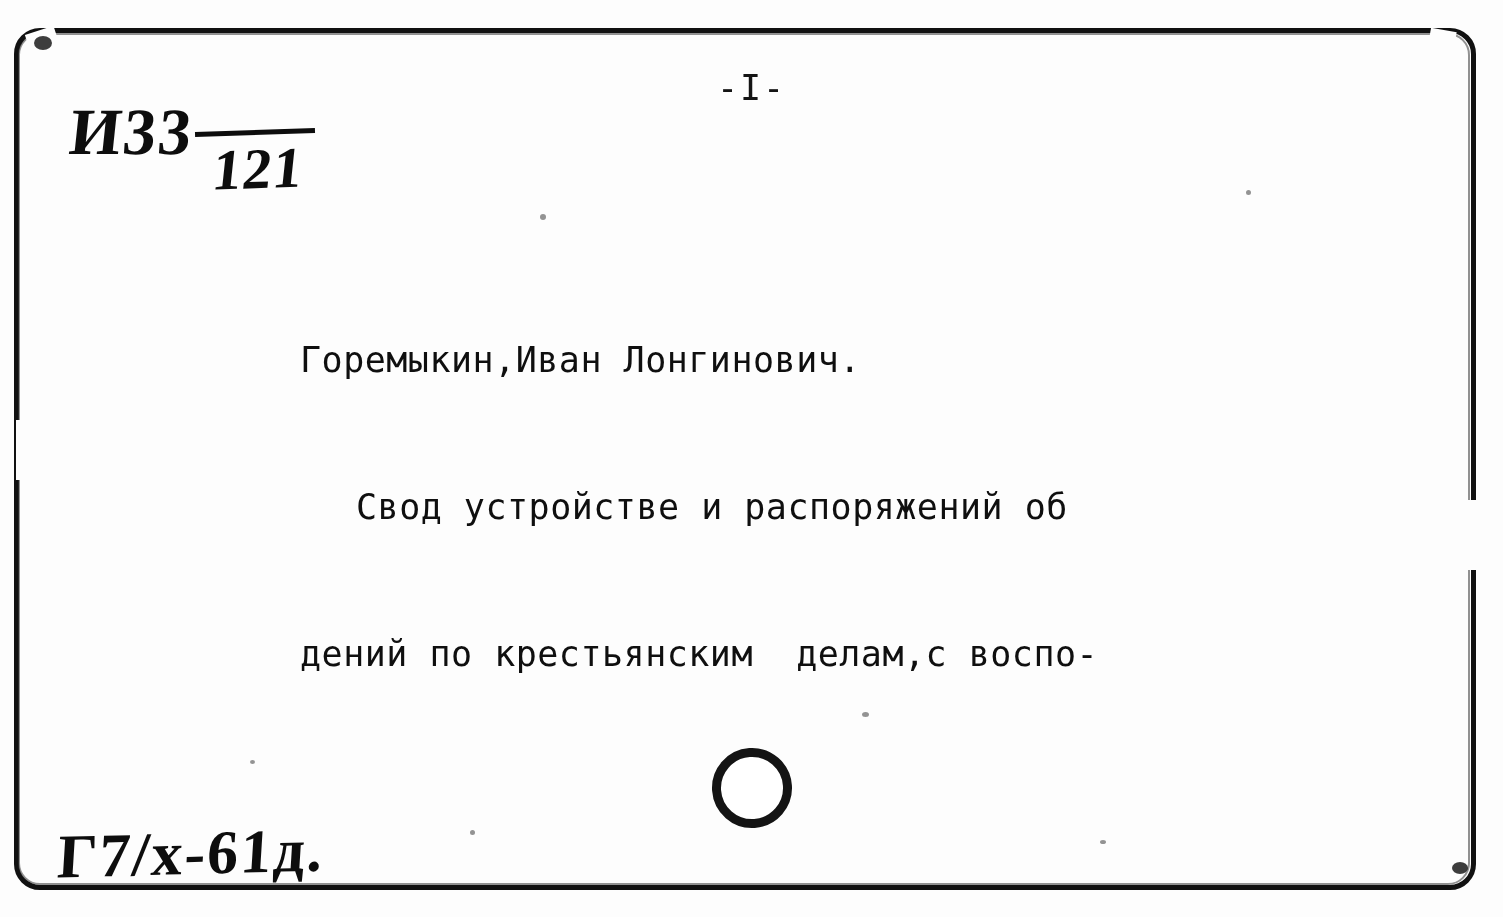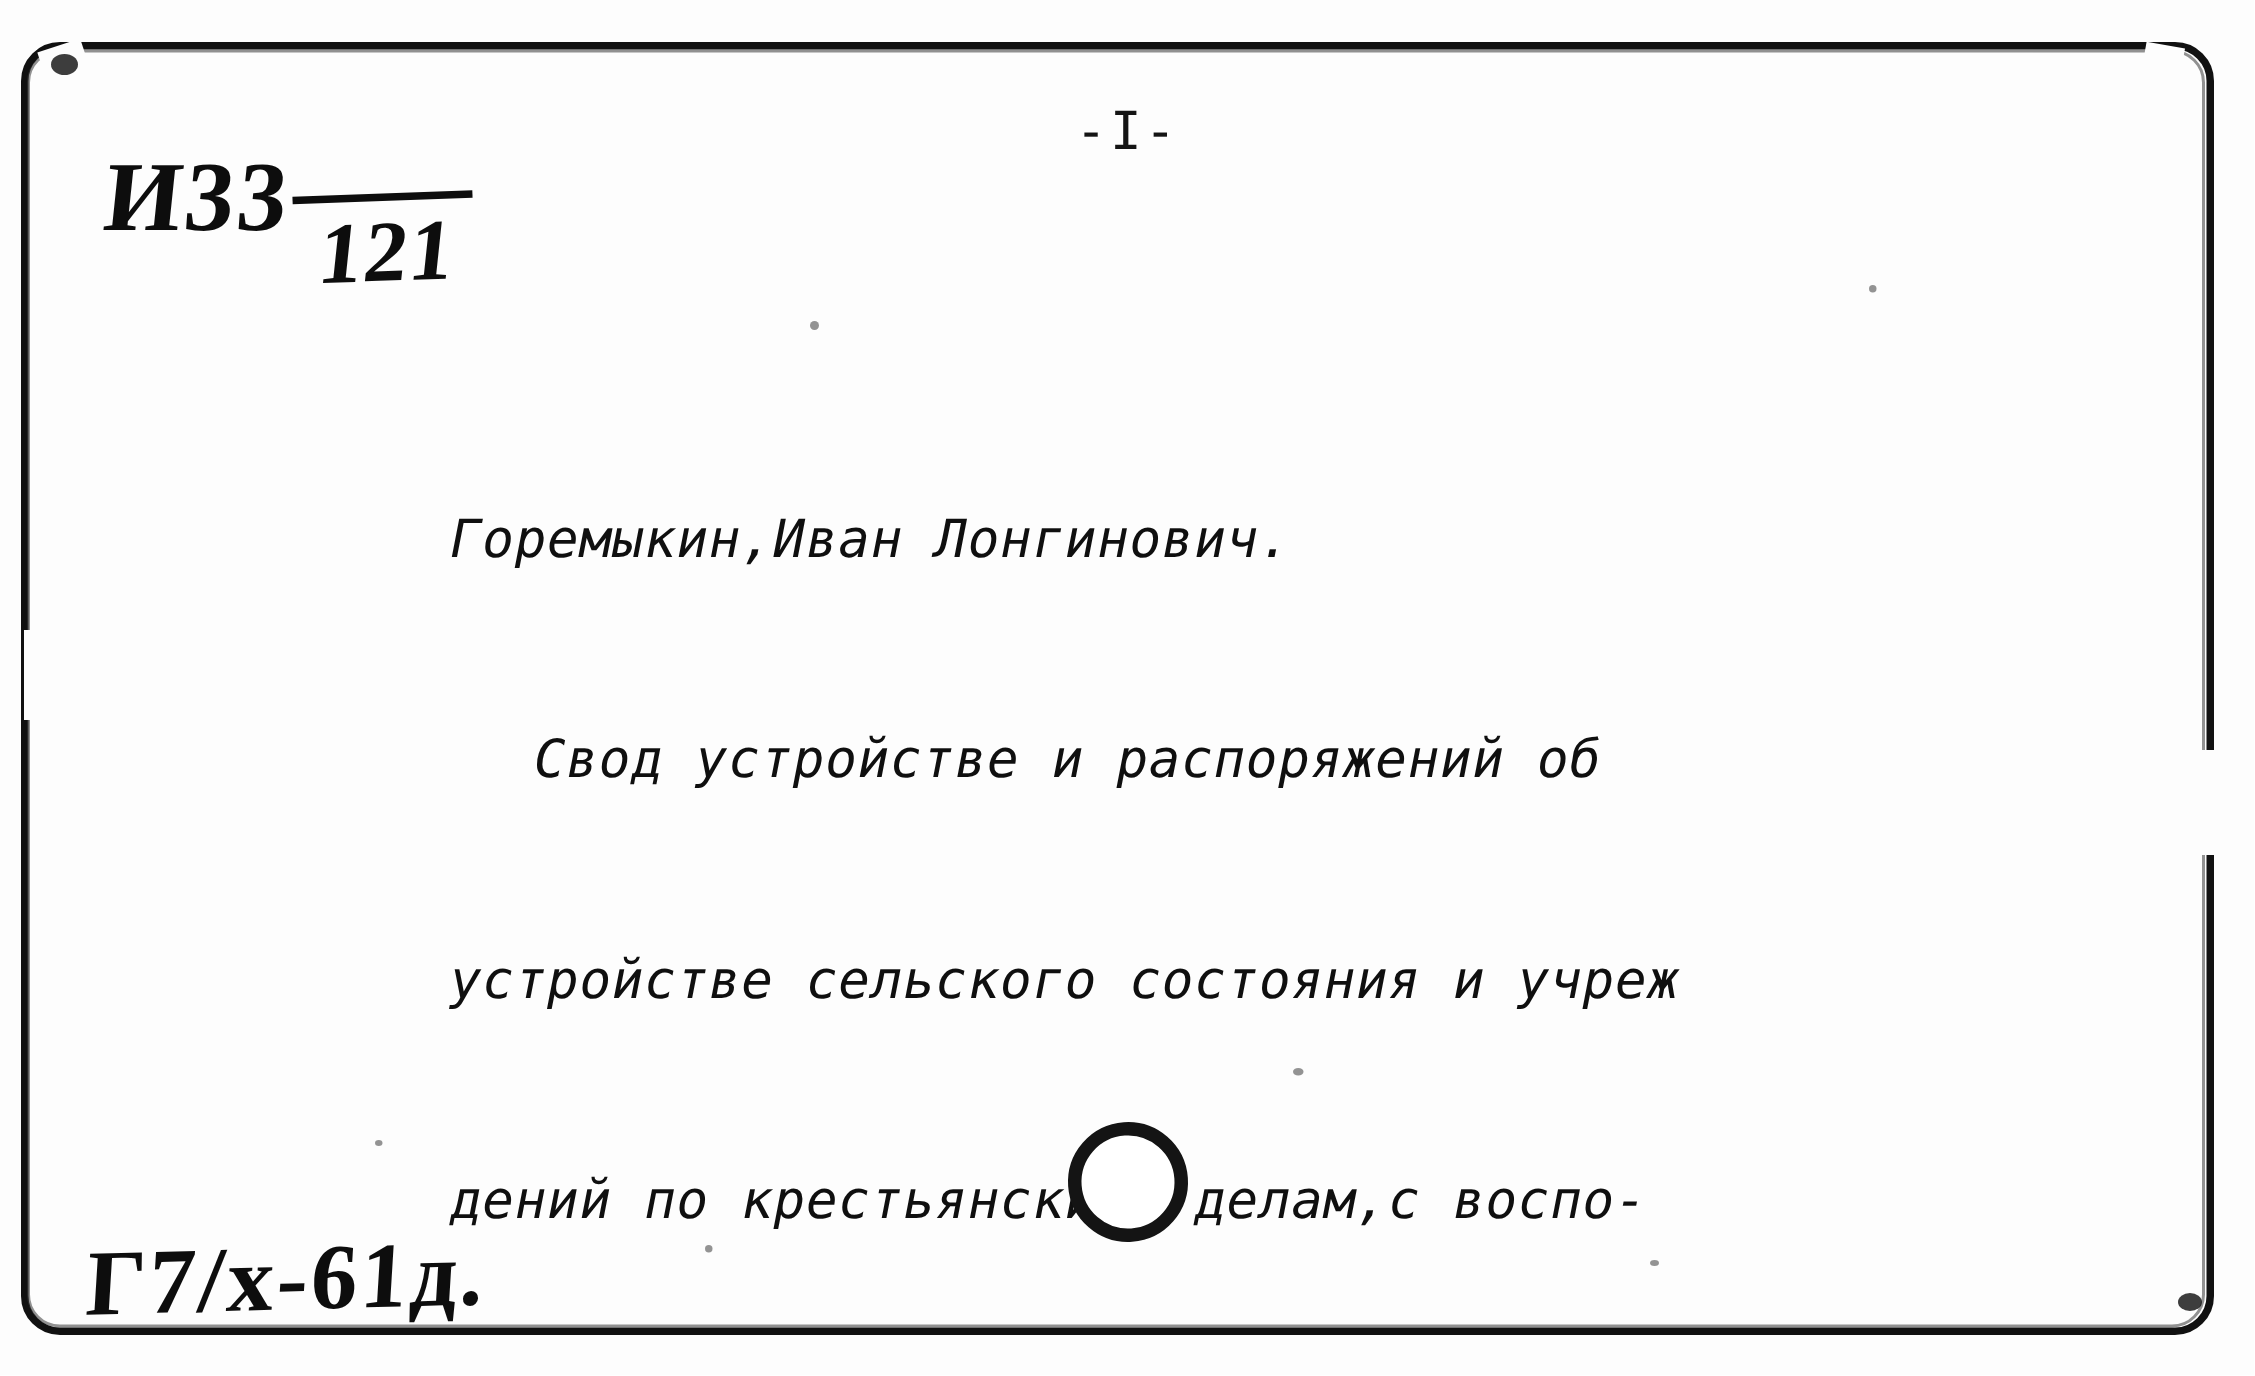--- a/index.html
+++ b/index.html
@@ -115,21 +115,20 @@
     width: 1180px;
     font-family: "DejaVu Sans Mono", monospace;
     font-size: 35px;
     line-height: 49px;
     color: #0f0f0f;
     letter-spacing: 0.5px;
     white-space: pre;
   }
   .typed .ln {
     display: block;
-    font-style: italic;
   }
   .typed .indent {
     padding-left: 56px;
   }
 
   
   .punch {
     position: absolute;
     left: 712px;
     top: 748px;
@@ -183,21 +182,20 @@
   <div class="hand-call">
     <span class="num1">И33</span><span class="frac">
       <span class="bar"></span>
       <span class="num2">121</span>
     </span>
   </div>
 
   <div class="typed">
     <span class="ln">Горемыкин,Иван Лонгинович.</span>
     <span class="ln indent">Свод устройстве и распоряжений об</span>
-    <span class="ln">устройстве сельского состояния и учреж</span>
     <span class="ln">дений по крестьянским  делам,с воспо-</span>
     
     
     
     
     
     
   </div>
 
   <div class="punch"></div>

